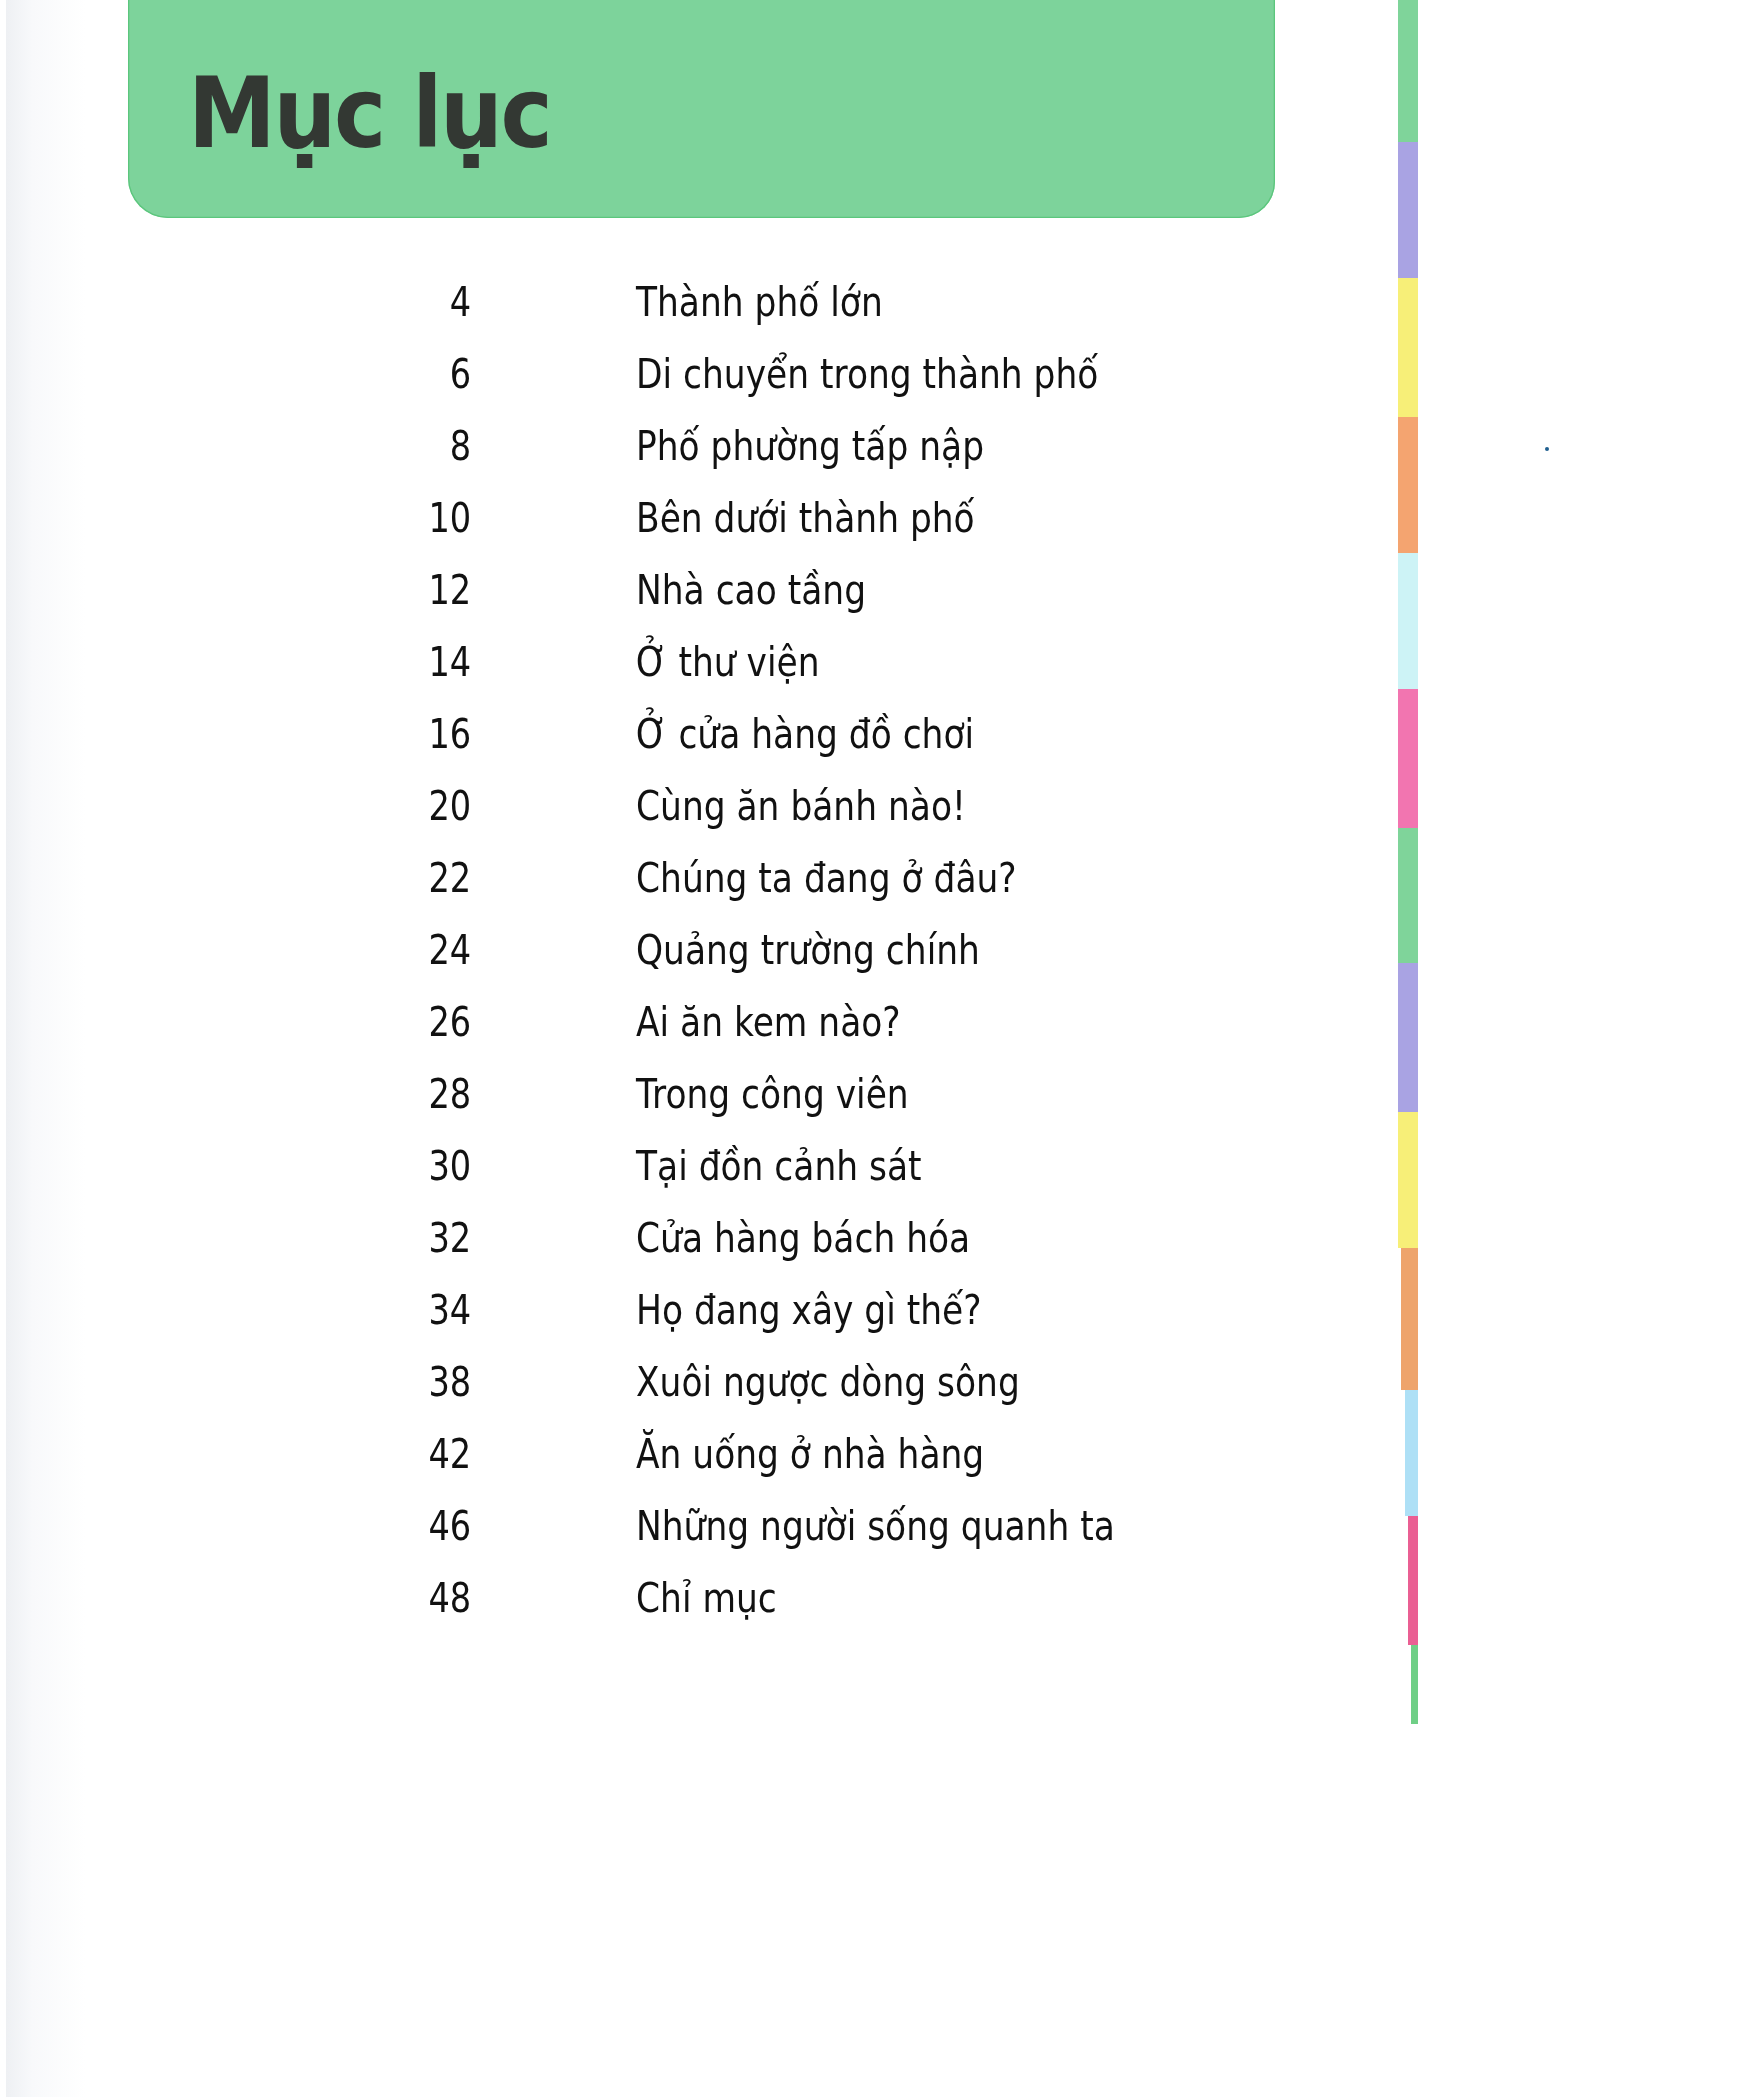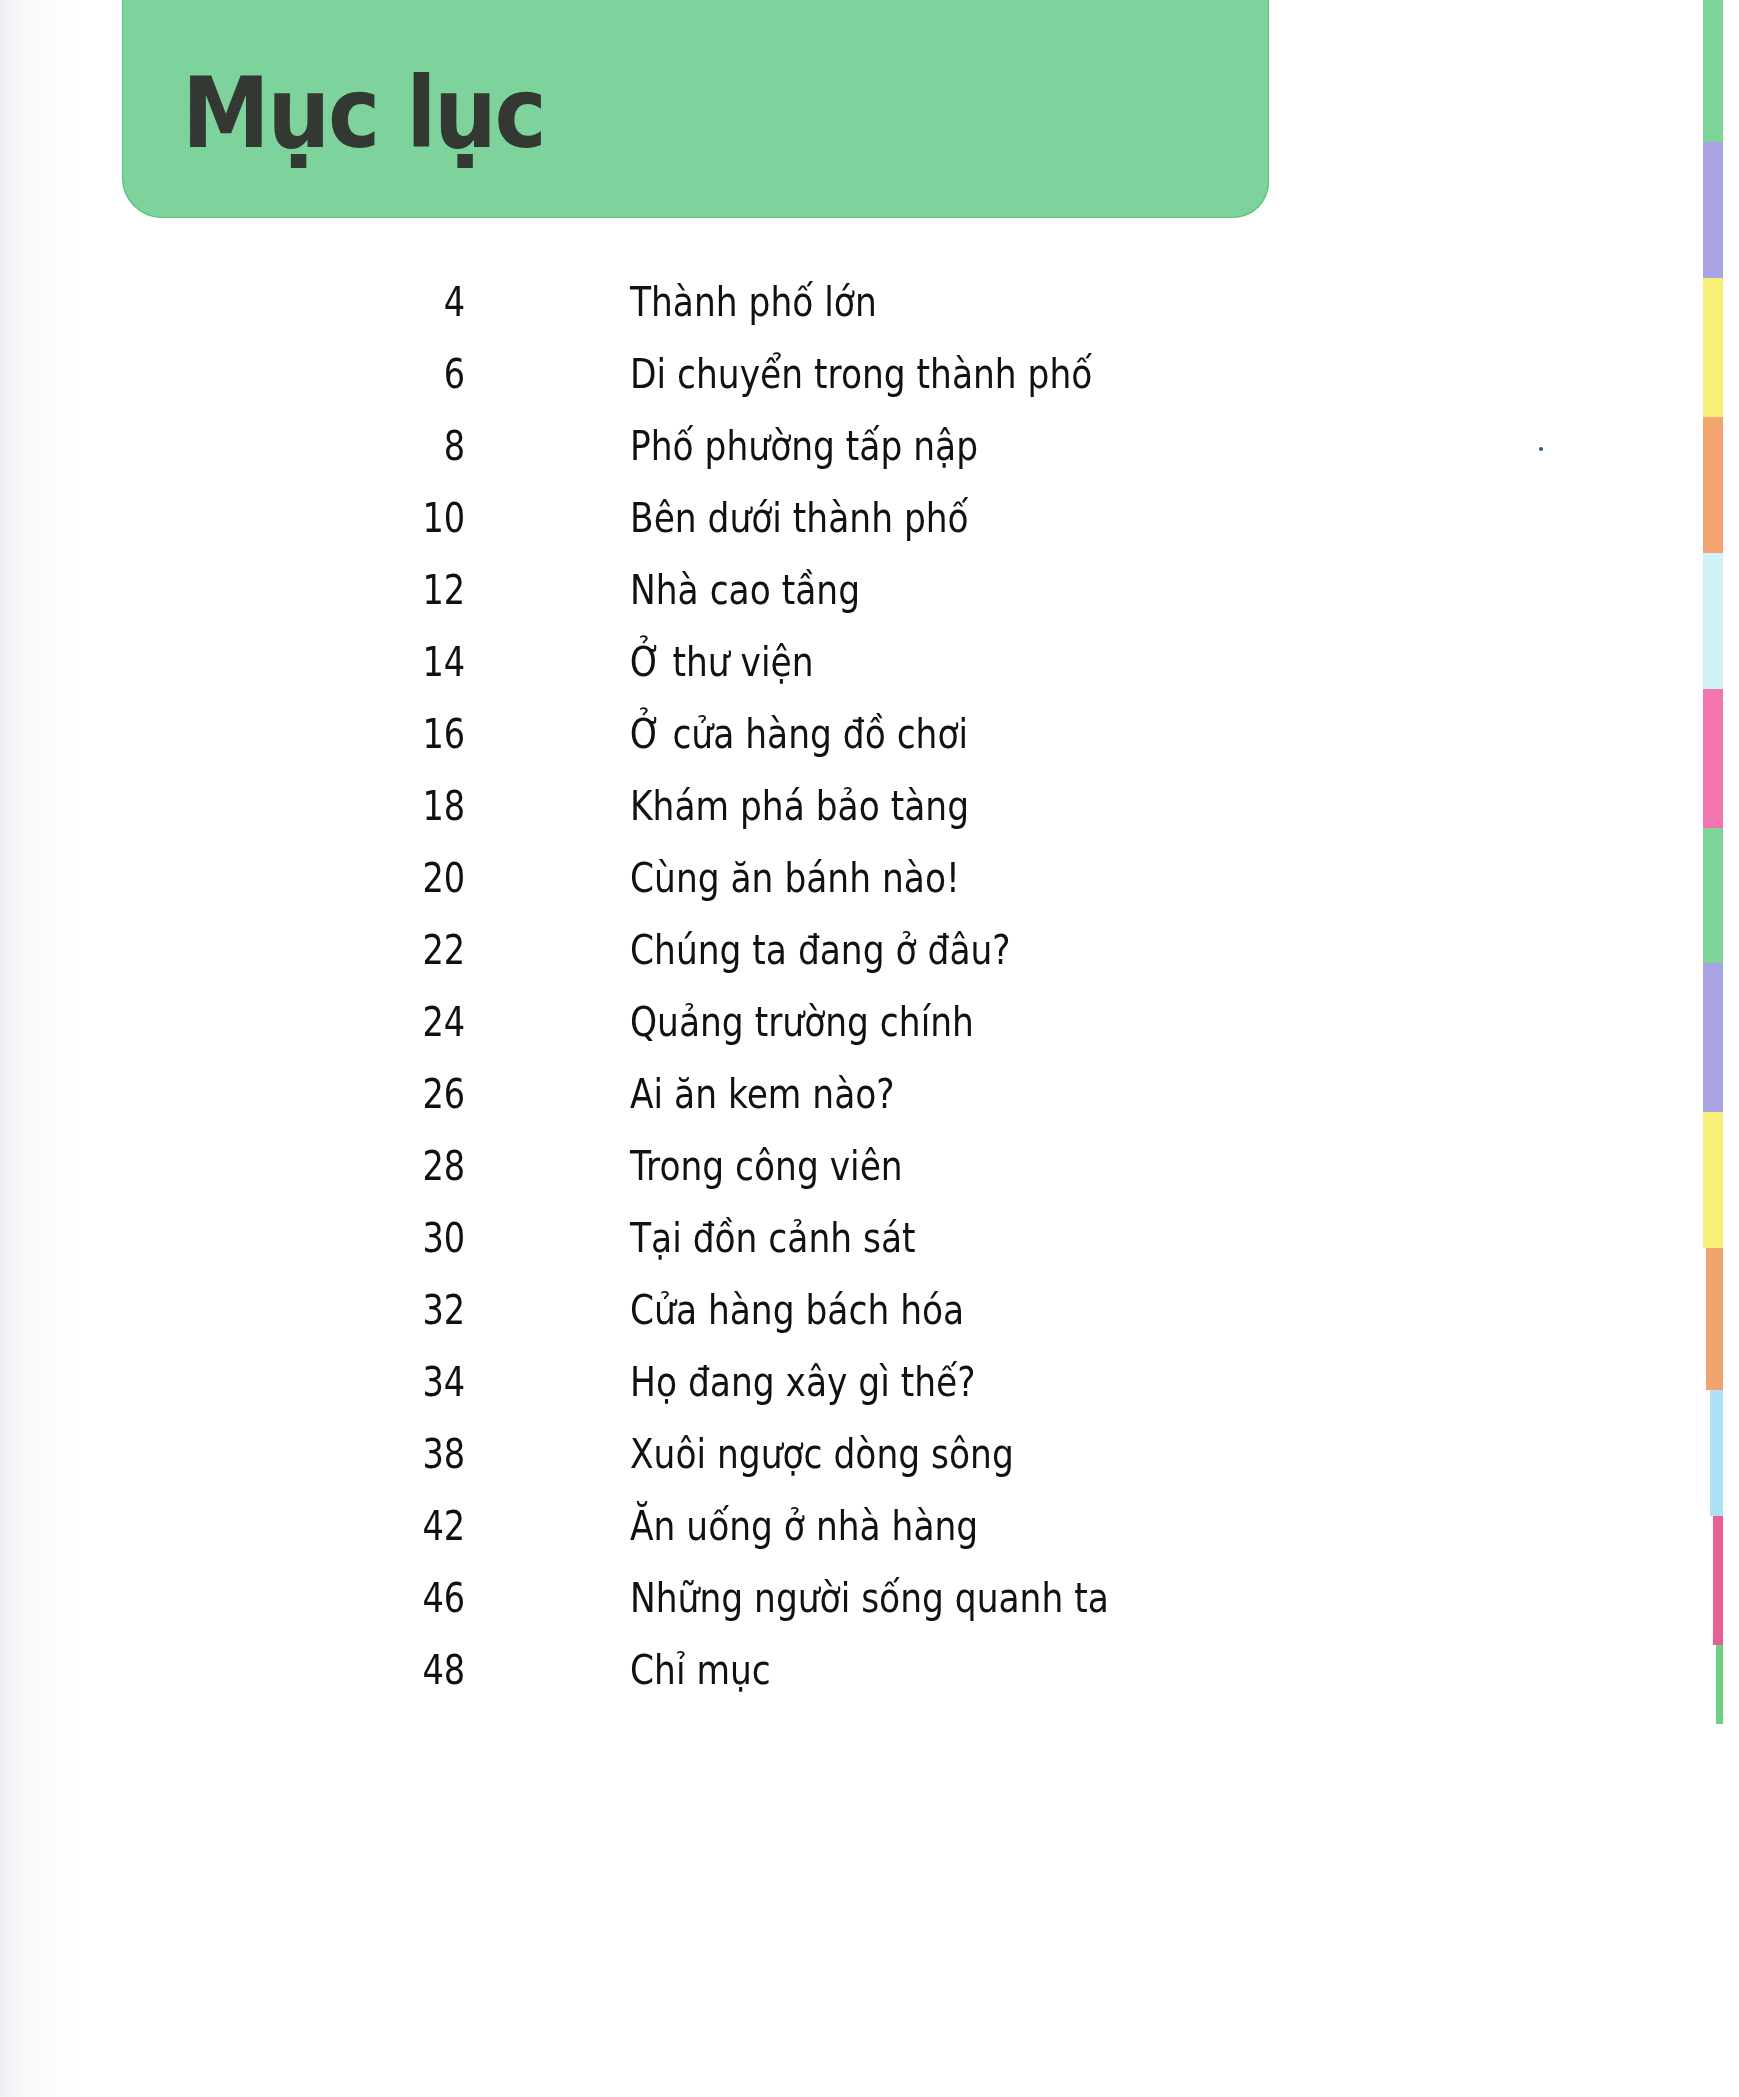--- a/index.html
+++ b/index.html
@@ -9,22 +9,22 @@
     body {
       width: 1740px;
       height: 2097px;
       position: relative;
       overflow: hidden;
       background: #ffffff;
       font-family: "DejaVu Sans", sans-serif;
     }
     .page {
       position: absolute;
-      left: 0; top: 0;
-      width: 1723px;
+      left: 6px; top: 0;
+      width: 1412px;
       height: 2097px;
       background: linear-gradient(to right, #eef0f3 0px, #f8f9fb 26.5px, #ffffff 79px, #ffffff 100%);
     }
     .header {
       position: absolute;
       left: 122px;
       top: -26.5px;
       width: 1147px;
       height: 244px;
       background: #7dd39b;
@@ -135,24 +135,20 @@
     <span class="toc-page">12</span>
     <span class="toc-title">Nhà cao tầng</span>
   </li>
       <li class="toc-row">
     <span class="toc-page">14</span>
     <span class="toc-title">Ở thư viện</span>
   </li>
       <li class="toc-row">
     <span class="toc-page">16</span>
     <span class="toc-title">Ở cửa hàng đồ chơi</span>
-  </li>
-      <li class="toc-row">
-    <span class="toc-page">18</span>
-    <span class="toc-title">Khám phá bảo tàng</span>
   </li>
       <li class="toc-row">
     <span class="toc-page">20</span>
     <span class="toc-title">Cùng ăn bánh nào!</span>
   </li>
       <li class="toc-row">
     <span class="toc-page">22</span>
     <span class="toc-title">Chúng ta đang ở đâu?</span>
   </li>
       <li class="toc-row">

